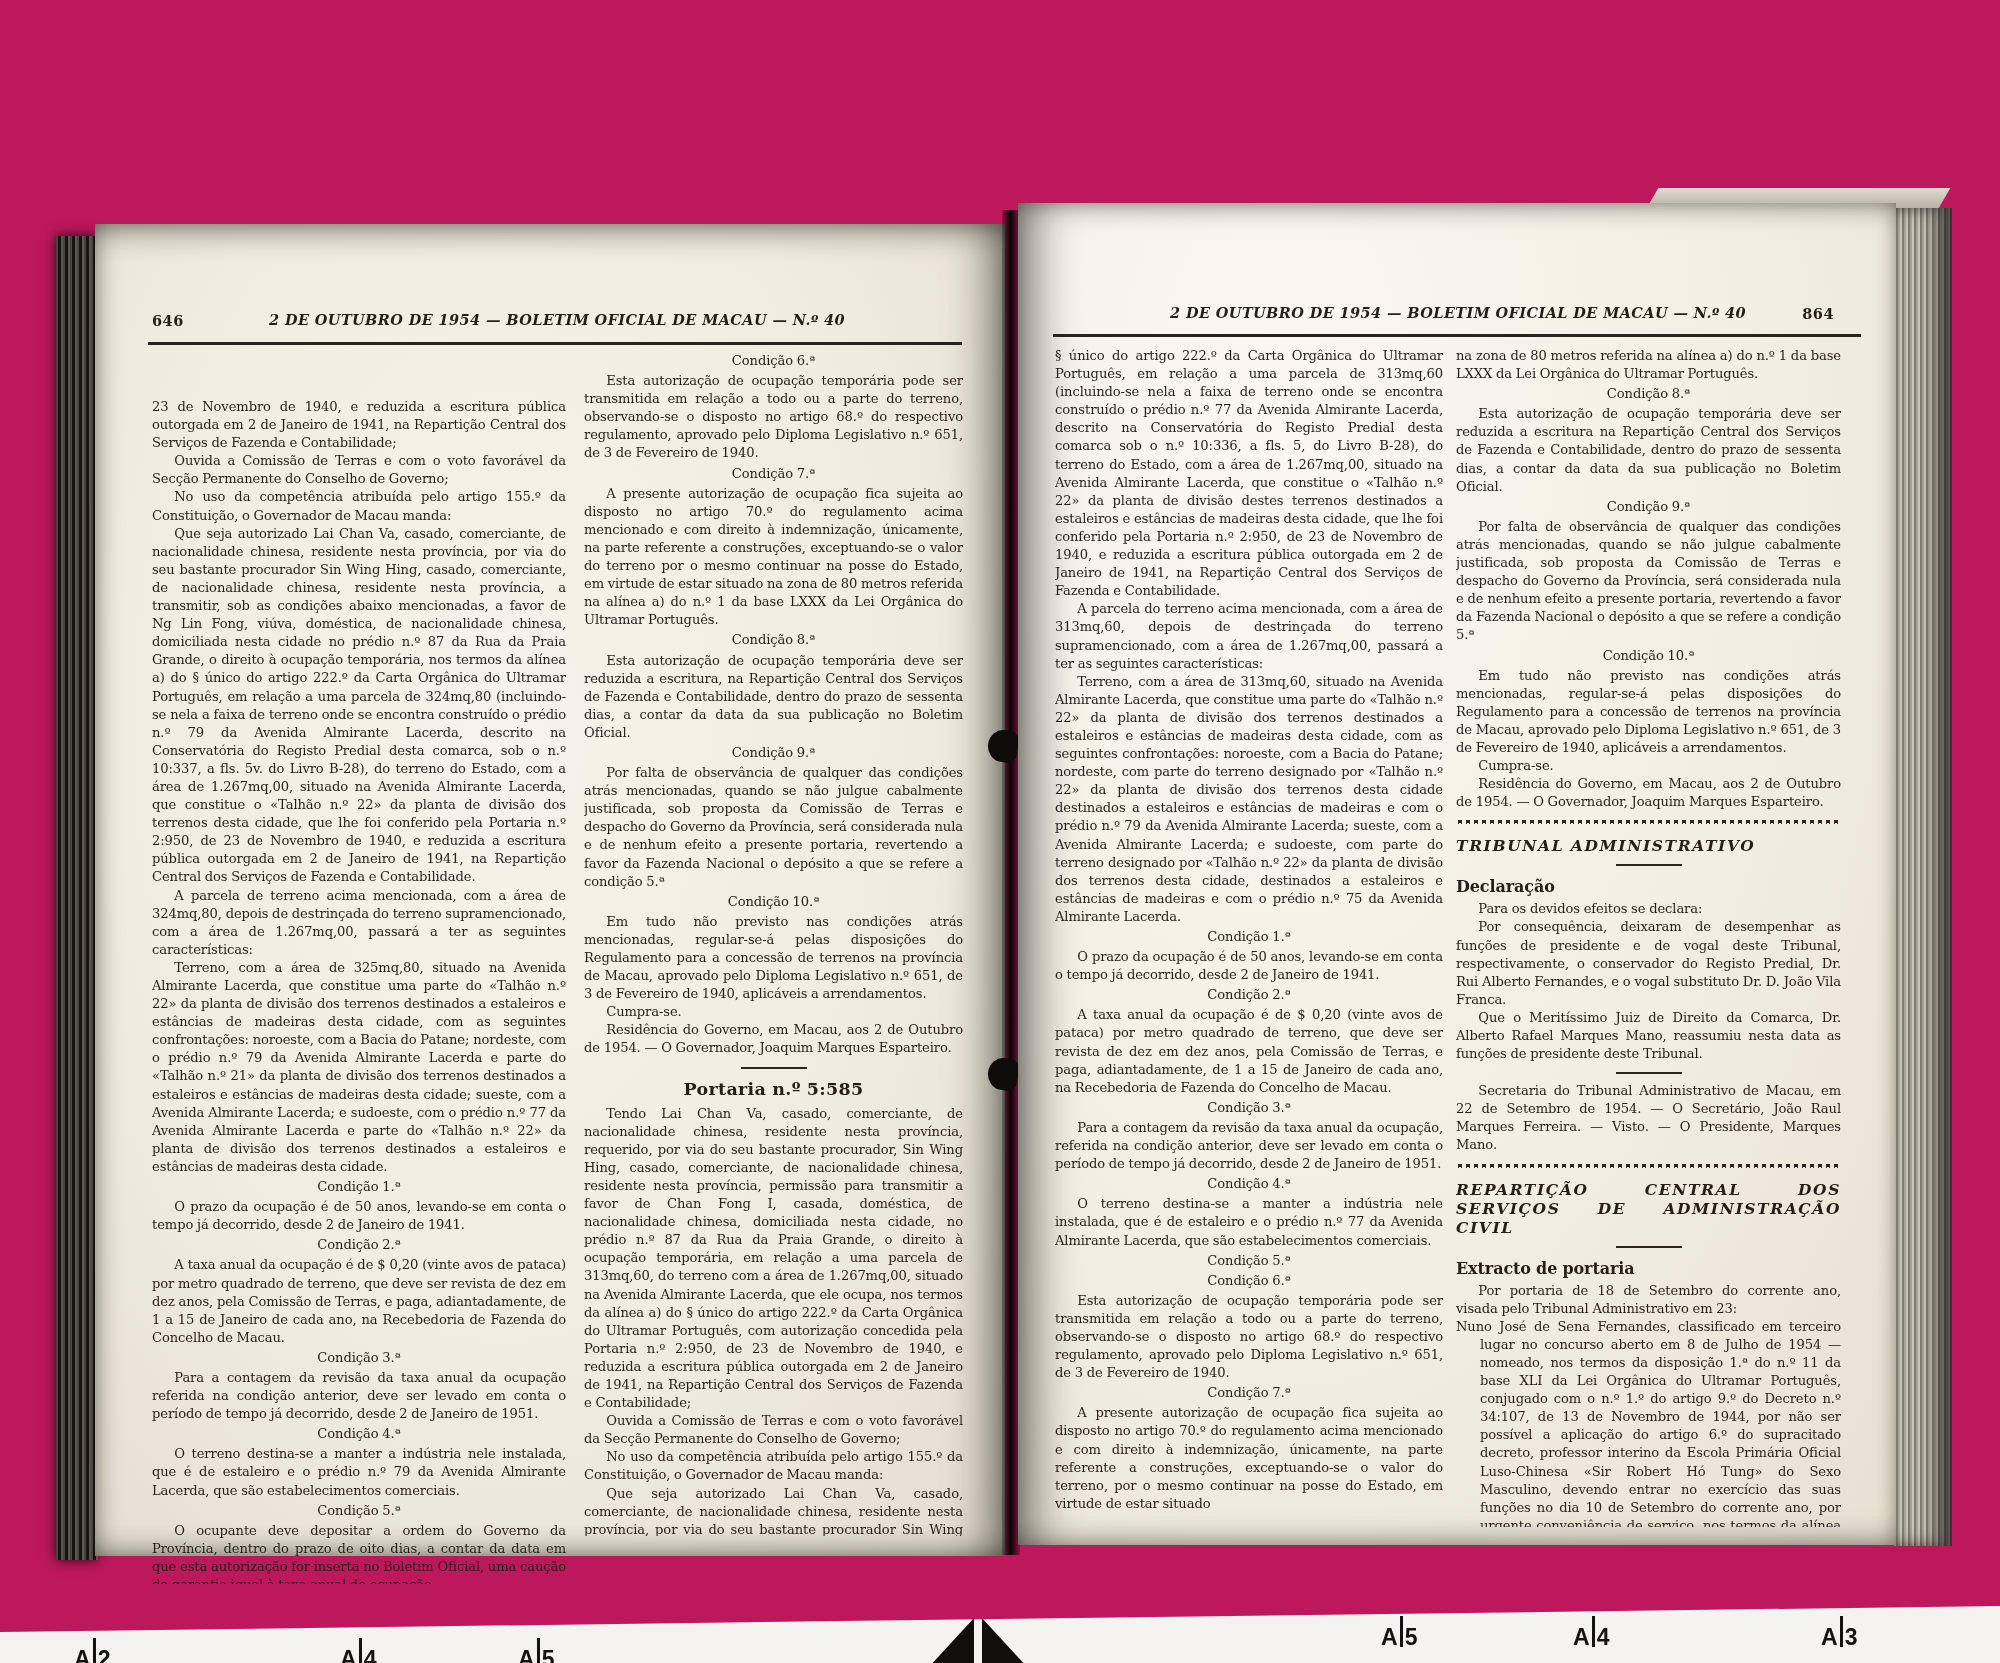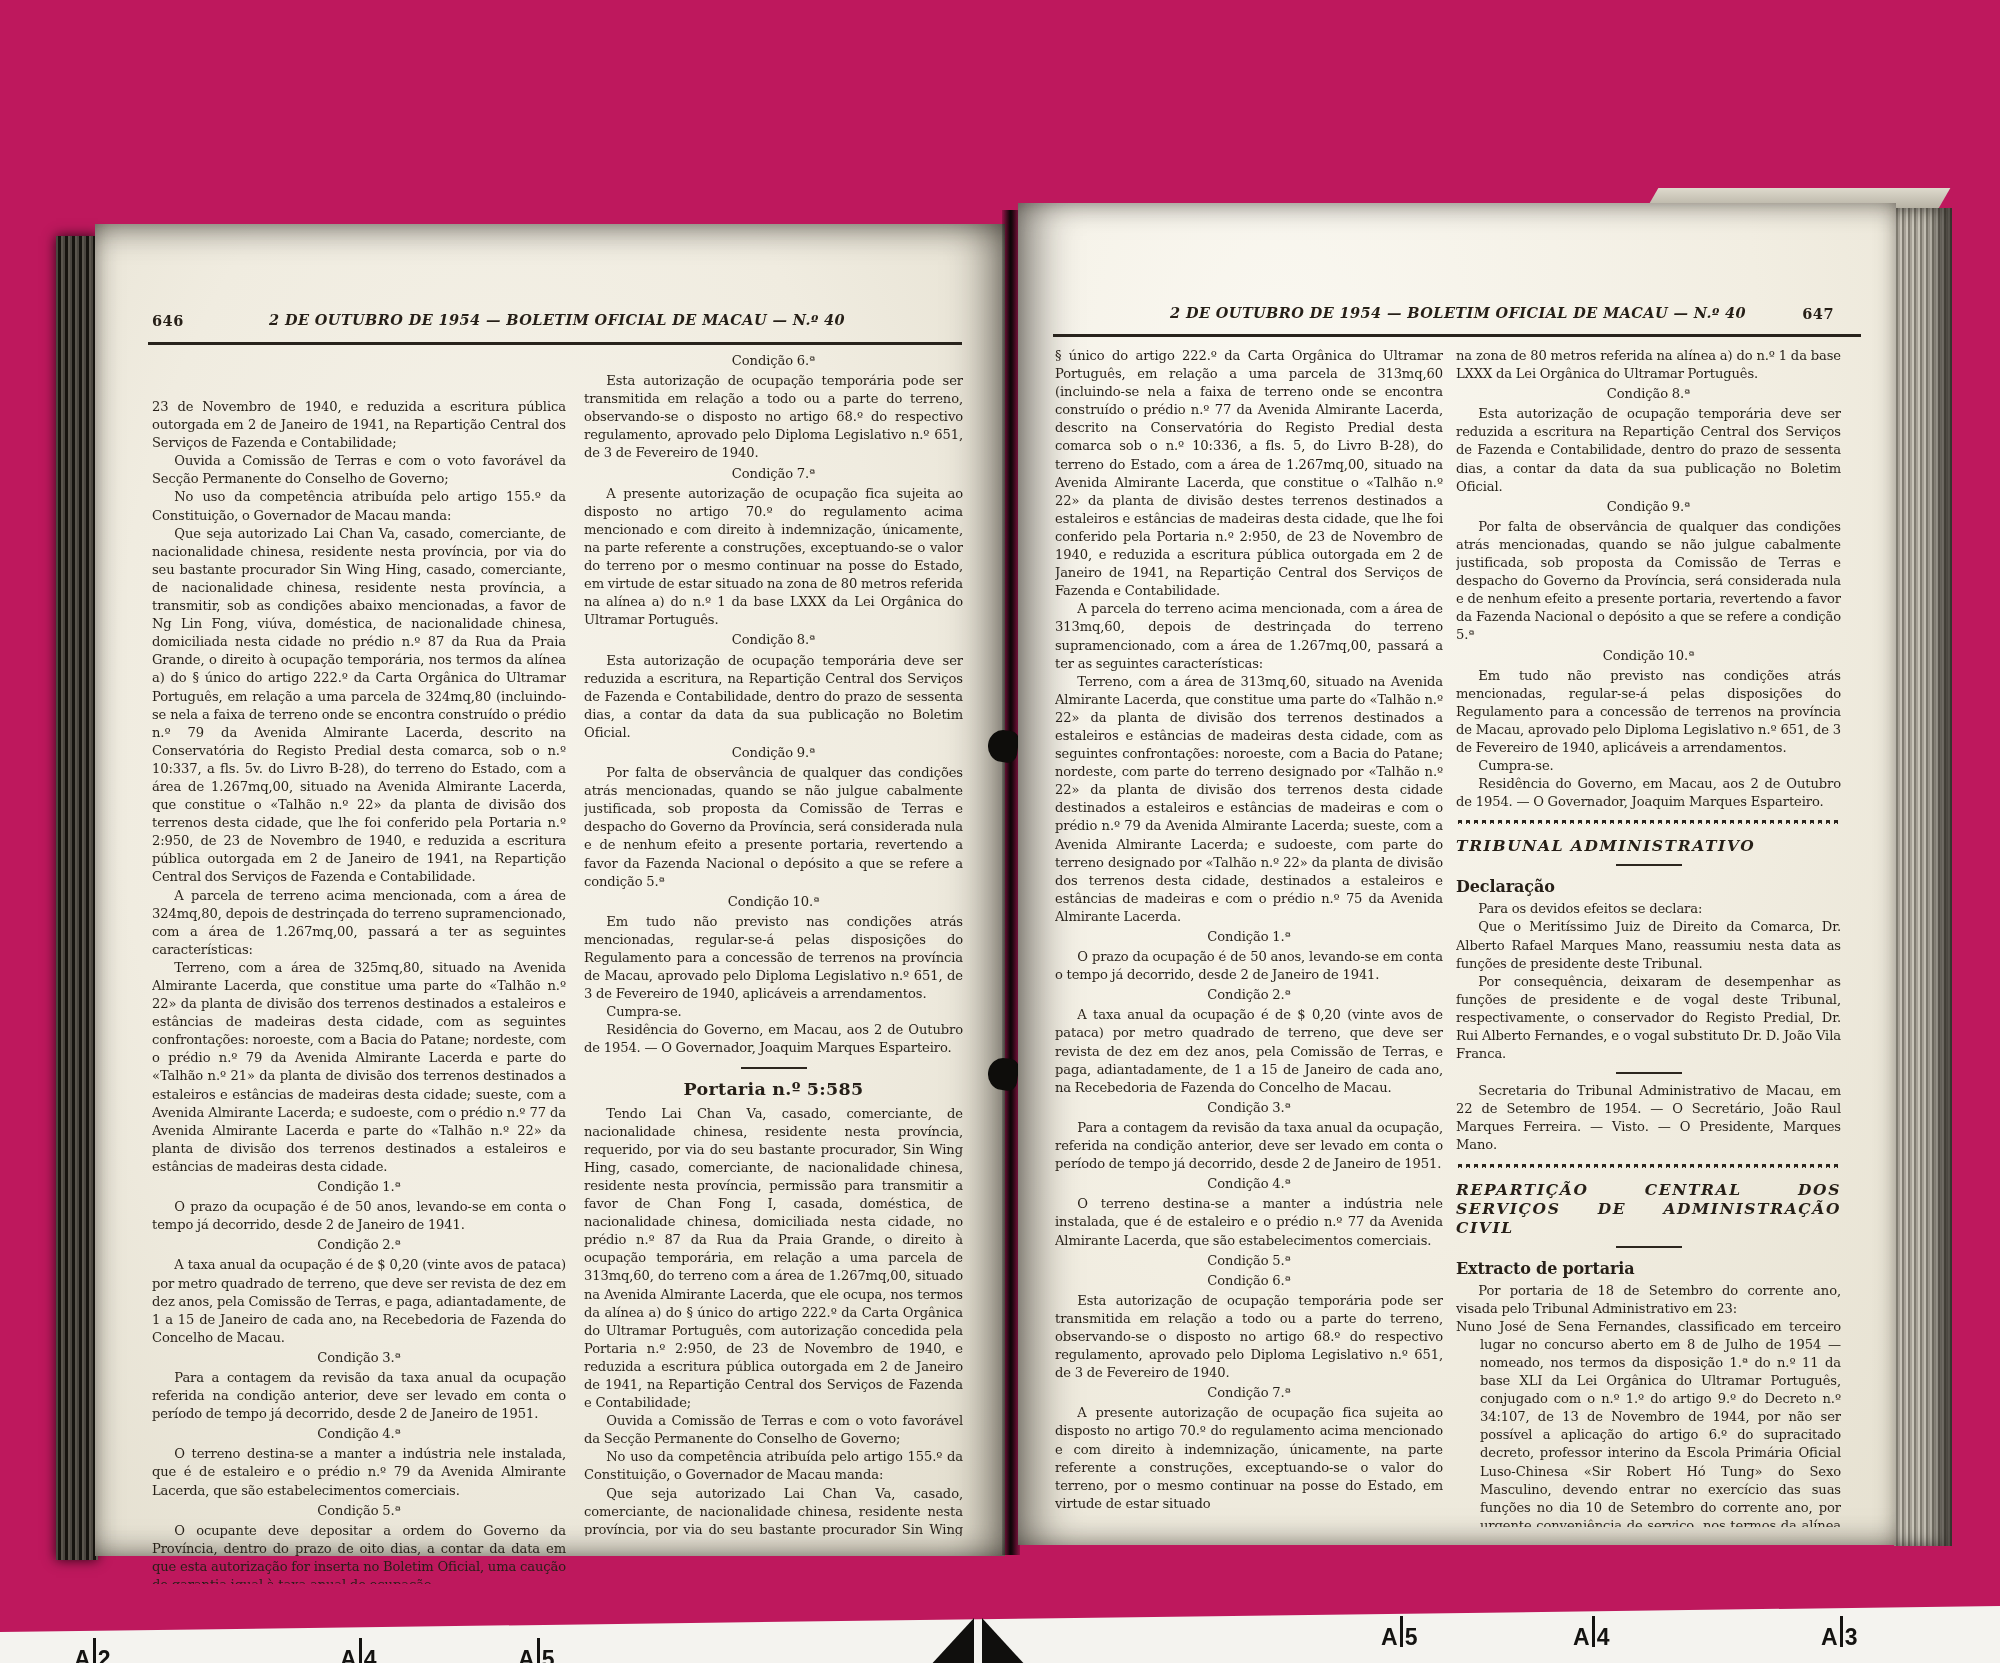--- a/index.html
+++ b/index.html
@@ -128,21 +128,21 @@
         <div class="pp s-p">No uso da competência atribuída pelo artigo 155.º da Constituição, o Governador de Macau manda:</div>
         <div class="pp s-p">Que seja autorizado Lai Chan Va, casado, comerciante, de nacionalidade chinesa, residente nesta província, por via do seu bastante procurador Sin Wing Hing, casado, comerciante, de nacionalidade chinesa, residente nesta província, a transmitir, sob as condições abaixo mencionadas, a favor de Chan Fong I, casada, doméstica, de nacionalidade chinesa, domiciliada nesta cidade, no prédio n.º 87 da Rua da Praia Grande, o direito à ocupação temporária, nos termos da alínea a) do</div>
       </div>
   </div>
 
   <div class="gutter"></div>
   <div class="binding-mark bm1"></div>
   <div class="binding-mark bm2"></div>
 
   <div class="page right">
-    <span class="pg-num">647</span>
+    <span class="pg-num">864</span>
     <span class="run-head">2 DE OUTUBRO DE 1954 — BOLETIM OFICIAL DE MACAU — N.º 40</span>
     <div class="head-rule"></div>
     <div class="col colA">
         <div class="pp s-c">§ único do artigo 222.º da Carta Orgânica do Ultramar Português, em relação a uma parcela de 313mq,60 (incluindo-se nela a faixa de terreno onde se encontra construído o prédio n.º 77 da Avenida Almirante Lacerda, descrito na Conservatória do Registo Predial desta comarca sob o n.º 10:336, a fls. 5, do Livro B-28), do terreno do Estado, com a área de 1.267mq,00, situado na Avenida Almirante Lacerda, que constitue o «Talhão n.º 22» da planta de divisão destes terrenos destinados a estaleiros e estâncias de madeiras desta cidade, que lhe foi conferido pela Portaria n.º 2:950, de 23 de Novembro de 1940, e reduzida a escritura pública outorgada em 2 de Janeiro de 1941, na Repartição Central dos Serviços de Fazenda e Contabilidade.</div>
         <div class="pp s-p">A parcela do terreno acima mencionada, com a área de 313mq,60, depois de destrinçada do terreno supramencionado, com a área de 1.267mq,00, passará a ter as seguintes características:</div>
         <div class="pp s-p">Terreno, com a área de 313mq,60, situado na Avenida Almirante Lacerda, que constitue uma parte do «Talhão n.º 22» da planta de divisão dos terrenos destinados a estaleiros e estâncias de madeiras desta cidade, com as seguintes confrontações: noroeste, com a Bacia do Patane; nordeste, com parte do terreno designado por «Talhão n.º 22» da planta de divisão dos terrenos desta cidade destinados a estaleiros e estâncias de madeiras e com o prédio n.º 79 da Avenida Almirante Lacerda; sueste, com a Avenida Almirante Lacerda; e sudoeste, com parte do terreno designado por «Talhão n.º 22» da planta de divisão dos terrenos desta cidade, destinados a estaleiros e estâncias de madeiras e com o prédio n.º 75 da Avenida Almirante Lacerda.</div>
         <div class="pp s-h">Condição 1.ª</div>
         <div class="pp s-p">O prazo da ocupação é de 50 anos, levando-se em conta o tempo já decorrido, desde 2 de Janeiro de 1941.</div>
         <div class="pp s-h">Condição 2.ª</div>
         <div class="pp s-p">A taxa anual da ocupação é de $ 0,20 (vinte avos de pataca) por metro quadrado de terreno, que deve ser revista de dez em dez anos, pela Comissão de Terras, e paga, adiantadamente, de 1 a 15 de Janeiro de cada ano, na Recebedoria de Fazenda do Concelho de Macau.</div>
@@ -164,22 +164,22 @@
         <div class="pp s-p">Por falta de observância de qualquer das condições atrás mencionadas, quando se não julgue cabalmente justificada, sob proposta da Comissão de Terras e despacho do Governo da Província, será considerada nula e de nenhum efeito a presente portaria, revertendo a favor da Fazenda Nacional o depósito a que se refere a condição 5.ª</div>
         <div class="pp s-h">Condição 10.ª</div>
         <div class="pp s-p">Em tudo não previsto nas condições atrás mencionadas, regular-se-á pelas disposições do Regulamento para a concessão de terrenos na província de Macau, aprovado pelo Diploma Legislativo n.º 651, de 3 de Fevereiro de 1940, aplicáveis a arrendamentos.</div>
         <div class="pp s-p">Cumpra-se.</div>
         <div class="pp s-p">Residência do Governo, em Macau, aos 2 de Outubro de 1954. — O Governador, Joaquim Marques Esparteiro.</div>
         <div class="pp s-zig"></div>
         <div class="pp s-t2">TRIBUNAL ADMINISTRATIVO</div>
         <div class="pp s-rule"></div>
         <div class="pp s-sub">Declaração</div>
         <div class="pp s-p">Para os devidos efeitos se declara:</div>
+        <div class="pp s-p">Por consequência, deixaram de desempenhar as funções de presidente e de vogal deste Tribunal, respectivamente, o conservador do Registo Predial, Dr. Rui Alberto Fernandes, e o vogal substituto Dr. D. João Vila Franca.</div>
         <div class="pp s-p">Que o Meritíssimo Juiz de Direito da Comarca, Dr. Alberto Rafael Marques Mano, reassumiu nesta data as funções de presidente deste Tribunal.</div>
-        <div class="pp s-p">Por consequência, deixaram de desempenhar as funções de presidente e de vogal deste Tribunal, respectivamente, o conservador do Registo Predial, Dr. Rui Alberto Fernandes, e o vogal substituto Dr. D. João Vila Franca.</div>
         <div class="pp s-rule"></div>
         <div class="pp s-p">Secretaria do Tribunal Administrativo de Macau, em 22 de Setembro de 1954. — O Secretário, João Raul Marques Ferreira. — Visto. — O Presidente, Marques Mano.</div>
         <div class="pp s-zig"></div>
         <div class="pp s-t2">REPARTIÇÃO CENTRAL DOS SERVIÇOS DE ADMINISTRAÇÃO CIVIL</div>
         <div class="pp s-rule"></div>
         <div class="pp s-sub">Extracto de portaria</div>
         <div class="pp s-p">Por portaria de 18 de Setembro do corrente ano, visada pelo Tribunal Administrativo em 23:</div>
         <div class="pp s-hang">Nuno José de Sena Fernandes, classificado em terceiro lugar no concurso aberto em 8 de Julho de 1954 — nomeado, nos termos da disposição 1.ª do n.º 11 da base XLI da Lei Orgânica do Ultramar Português, conjugado com o n.º 1.º do artigo 9.º do Decreto n.º 34:107, de 13 de Novembro de 1944, por não ser possível a aplicação do artigo 6.º do supracitado decreto, professor interino da Escola Primária Oficial Luso-Chinesa «Sir Robert Hó Tung» do Sexo Masculino, devendo entrar no exercício das suas funções no dia 10 de Setembro do corrente ano, por urgente conveniência de serviço, nos termos da alínea a) do § 1.º do artigo 1.º do Decreto n.º 24:800, de 20 de Dezembro de 1934. (O selo devido, na importância de $ 7,00, nos termos do D. L. n.º 701, de 15-3-1941, é pago por desconto na primeira folha de vencimentos).</div>
       </div>
   </div>

